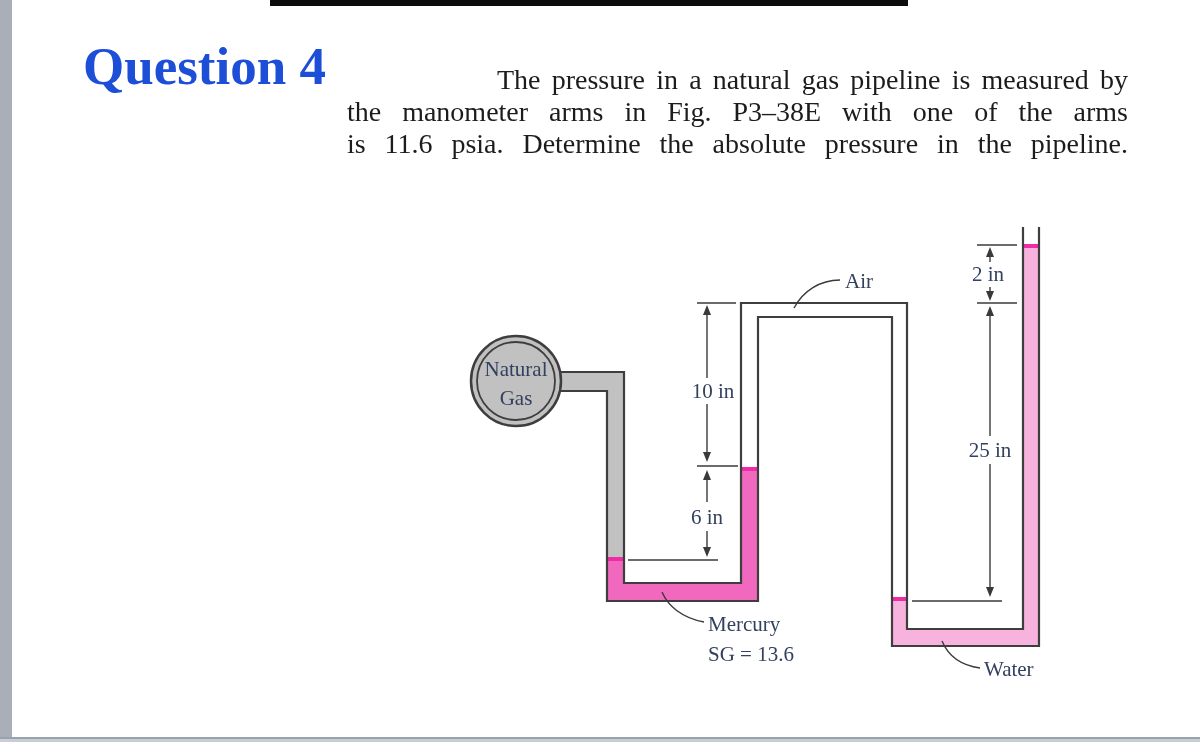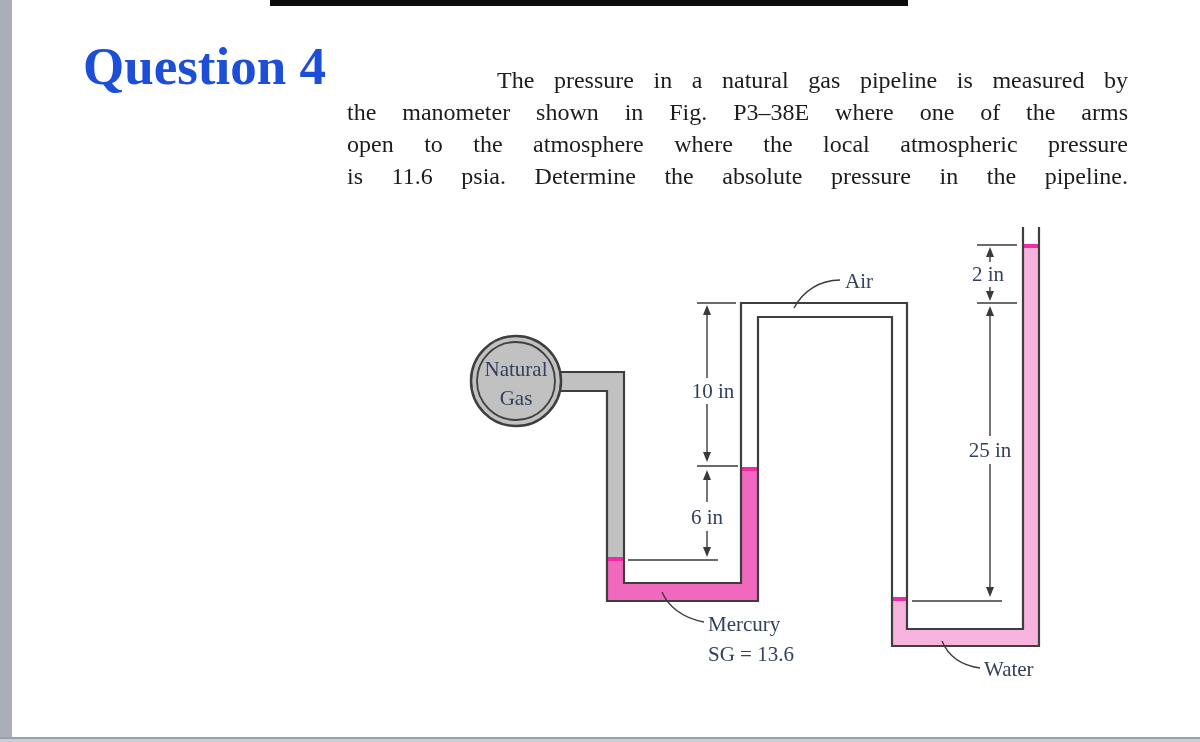--- a/index.html
+++ b/index.html
@@ -11,42 +11,41 @@
   .top-bar{position:absolute;left:270px;top:0;width:638px;height:6px;background:#0c0c0c;}
   .bottom-line{position:absolute;left:0;top:737px;width:1200px;height:2px;background:#9aa2ae;}
   .bottom-fill{position:absolute;left:0;top:739px;width:1200px;height:3px;background:#c9cdd5;}
   .q-title{
     position:absolute;left:83px;top:36px;
     font-size:53px;font-weight:bold;color:#1d4ed8;letter-spacing:0px;
     white-space:nowrap;
   }
   .problem{
     position:absolute;left:347px;top:64px;width:781px;
-    font-size:24px;line-height:32px;color:#1c1c1c;
+    font-size:28px;line-height:32px;color:#1c1c1c;
   }
   .problem .pline{
     text-align:justify;text-align-last:justify;
     height:32px;white-space:nowrap;
   }
   .problem .pline.indent{padding-left:150px;}
   .diagram{position:absolute;left:440px;top:215px;width:620px;height:480px;}
   svg text{font-family:"Liberation Serif","DejaVu Serif",serif;}
 </style>
 </head>
 <body>
 
 <div class="left-strip"></div>
 <div class="top-bar"></div>
 
 <div class="q-title">Question 4</div>
 
 <div class="problem">
   <div class="pline indent">The pressure in a natural gas pipeline is measured by</div>
-  <div class="pline">the manometer shown in Fig. P3–38E where one of the arms</div>
-  <div class="pline">open to the atmosphere where the local atmospheric pressure</div>
+  <div class="pline">the manometer arms in Fig. P3–38E with one of the arms</div>
   <div class="pline">is 11.6 psia. Determine the absolute pressure in the pipeline.</div>
 </div>
 
 <div class="diagram">
 <svg width="620" height="480" viewBox="440 215 620 480" xmlns="http://www.w3.org/2000/svg">
 
   <g>
     <rect x="552" y="372" width="72" height="19" fill="#c1c1c1"></rect>
     <rect x="607" y="372" width="17" height="188" fill="#c1c1c1"></rect>
   </g>

